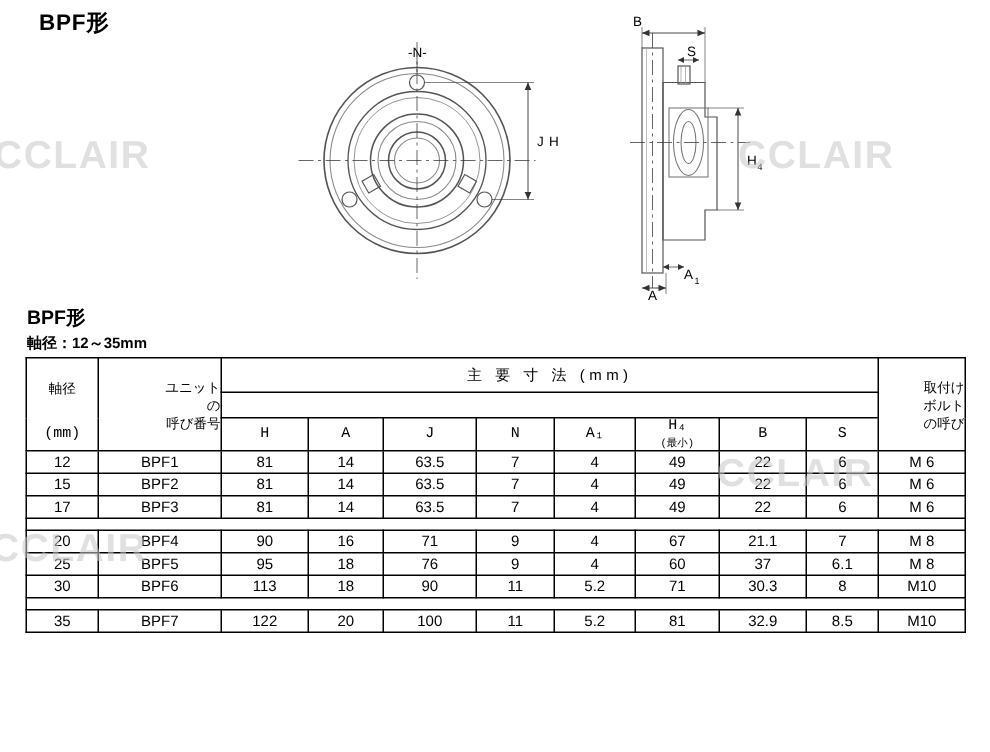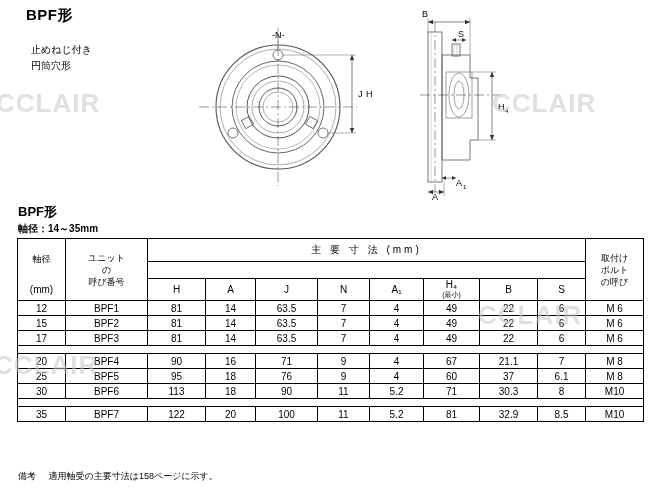--- a/index.html
+++ b/index.html
@@ -79,36 +79,36 @@
   }
   table.dims td, table.dims th {
     border: 1px solid #000;
     text-align: center;
     vertical-align: middle;
     padding: 0;
     font-weight: normal;
   }
   .hrow1 td { height: 22px; }
   .hrow2 td { height: 16px; }
-  .hrow3 td { height: 20px; }
+  .hrow3 td { height: 20px; font-family: Liberation Mono, monospace; }
   .datarow td { height: 14px; }
   .gaprow td {
     height: 7px;
     border-left: 1px solid #000;
     border-right: 1px solid #000;
     border-top: none;
     border-bottom: none;
   }
   .unit-cell { font-weight: bold; font-size: 10px; }
   .shaft-cell { font-weight: bold; font-size: 10px; }
   .tiny { font-size: 7px; }
   .no-top { border-top: none !important; }
   .no-bot { border-bottom: none !important; }
   .th-main { font-size: 10px; letter-spacing: 3px; }
-  .th-vert { font-size: 9px; line-height: 12px; }
+  .th-vert { font-size: 9px; line-height: 12px; text-align: right; }
 
   .footer {
     position: absolute;
     left: 18px;
     top: 470px;
     font-size: 9px;
   }
   .footer .lbl { font-weight: normal; }
 
   
@@ -127,24 +127,20 @@
   .wm2 { left: 492px; top: 88px; }
   .wm3 { left: 478px; top: 300px; }
   .wm4 { left: -6px;  top: 350px; }
 </style>
 </head>
 <body>
 
 <div class="page">
 
   <div class="hdr-title">BPF形</div>
-  <div class="hdr-note">
-    <div>止めねじ付き</div>
-    <div>円筒穴形</div>
-  </div>
 
   <div class="drawing">
     <svg width="660" height="200" viewBox="0 0 660 200" xmlns="http://www.w3.org/2000/svg">
       <g fill="none" stroke="#000" stroke-width="0.8">
 
         <ellipse cx="278" cy="107" rx="62" ry="62" stroke="#555" stroke-width="1.1"></ellipse>
         <ellipse cx="278" cy="107" rx="58" ry="58" stroke="#888" stroke-width="0.7"></ellipse>
         <ellipse cx="278" cy="107" rx="46" ry="46" stroke="#555" stroke-width="0.9"></ellipse>
         <ellipse cx="278" cy="107" rx="42" ry="42" stroke="#888" stroke-width="0.6"></ellipse>
         <ellipse cx="278" cy="107" rx="31" ry="31" stroke="#555" stroke-width="1"></ellipse>
@@ -222,21 +218,21 @@
         <text x="498" y="110">H</text>
         <text x="505" y="113" font-size="6">4</text>
         <text x="456" y="186">A</text>
         <text x="463" y="189" font-size="6">1</text>
         <text x="432" y="200">A</text>
       </g>
     </svg>
   </div>
 
   <div class="sec-title">BPF形</div>
-  <div class="sec-sub">軸径：14～35mm</div>
+  <div class="sec-sub">軸径：12～35mm</div>
 
   <div class="tbl-wrap">
     <table class="dims">
       <colgroup>
         <col style="width:48px">
         <col style="width:82px">
         <col style="width:58px">
         <col style="width:50px">
         <col style="width:62px">
         <col style="width:52px">
@@ -377,24 +373,19 @@
           <td>5.2</td>
           <td>81</td>
           <td>32.9</td>
           <td>8.5</td>
           <td>M10</td>
         </tr>
       </tbody>
     </table>
   </div>
 
-  <div class="footer">
-    <span class="lbl">備考</span>
-    &nbsp;&nbsp;&nbsp;
-    <span>適用軸受の主要寸法は158ページに示す。</span>
-  </div>
 
   <div class="wm wm1">CCLAIR</div>
   <div class="wm wm2">CCLAIR</div>
   <div class="wm wm3">CCLAIR</div>
   <div class="wm wm4">CCLAIR</div>
 
 </div>
 
 </body></html>

